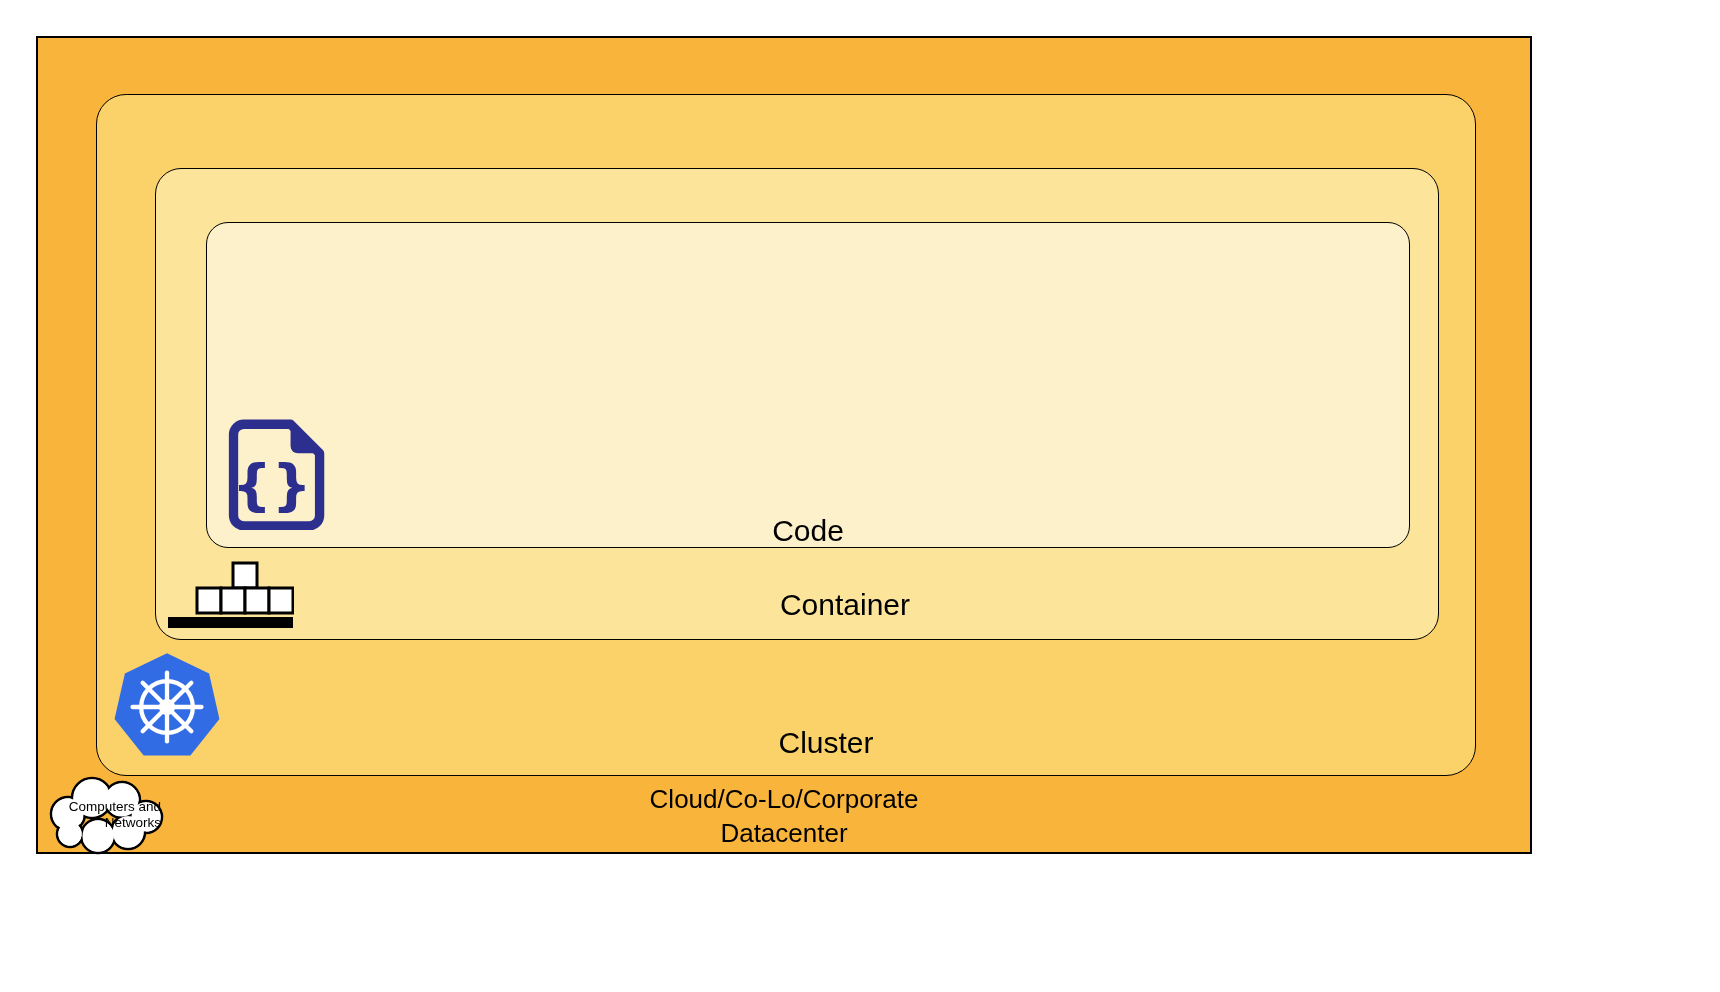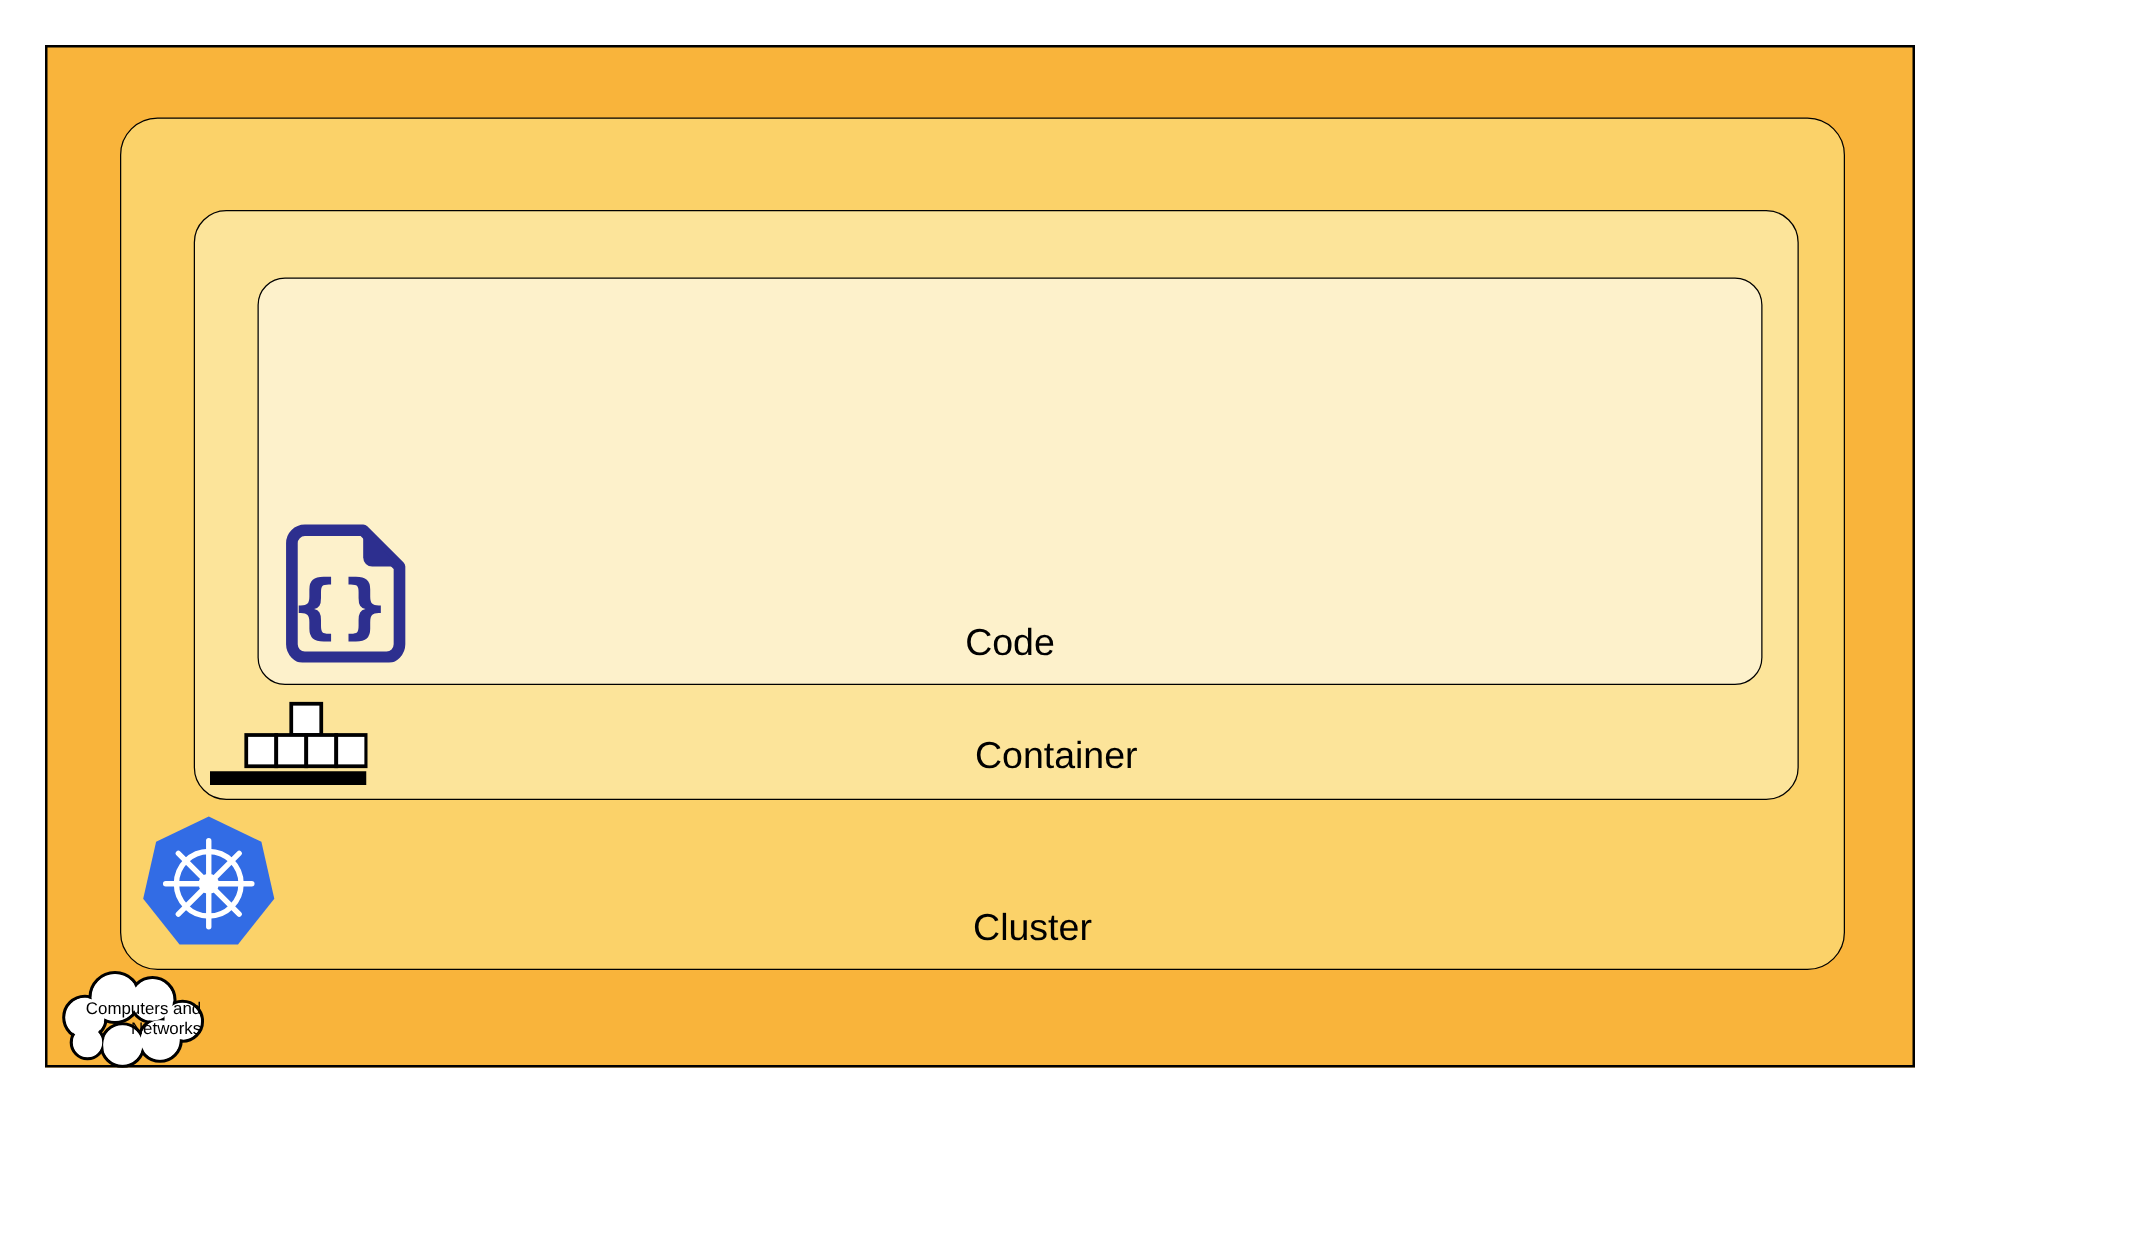--- a/index.html
+++ b/index.html
@@ -45,21 +45,21 @@
   }
   .layer-label {
     position: absolute;
     left: 0;
     width: 100%;
     text-align: center;
     color: #000;
     font-size: 30px;
     line-height: 1.1;
   }
-  .code-label      { bottom: 16px; margin-top: 16px; }
+  .code-label      { bottom: 0; margin-top: 16px; }
   .container-label { bottom: 18px; margin-left: 48px; }
   .cluster-label   { bottom: 16px; padding-left: 40px; }
   .cloud-label {
     position: absolute;
     left: 0;
     bottom: 2px;
     width: 100%;
     text-align: center;
     color: #000;
     font-size: 26px;
@@ -169,16 +169,18 @@
           <circle cx="106" cy="45" r="14.5"></circle>
           <circle cx="88" cy="60" r="15.5"></circle>
           <circle cx="58" cy="64" r="15.5"></circle>
           <circle cx="30" cy="62" r="11.5"></circle>
         </g>
       </svg>
       <div class="cloud-shape-label">Computers and Networks</div>
     </div>
 
     <div class="cloud-label">
+      <div>Cloud/Co-Lo/Corporate</div>
+      <div>Datacenter</div>
     </div>
   </div>
 
 </div>
 
 </body></html>

